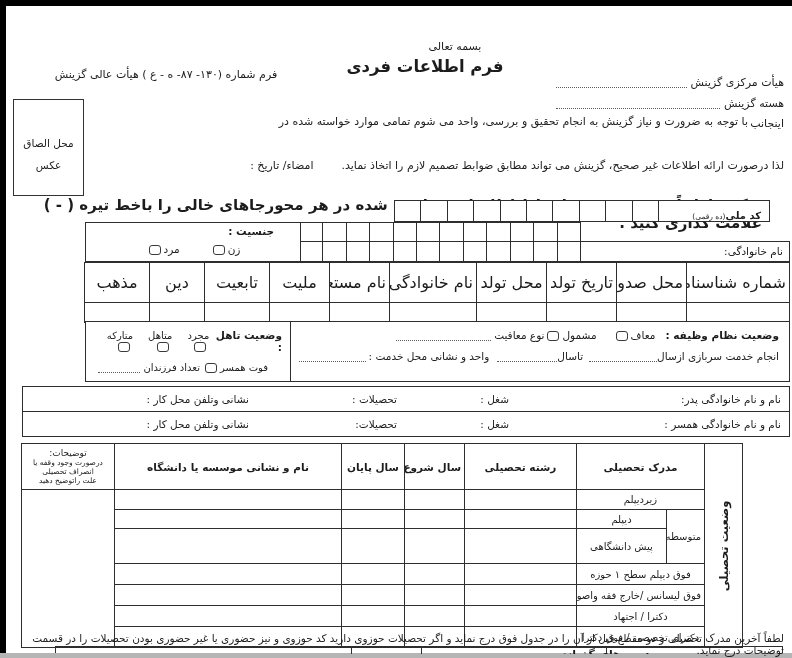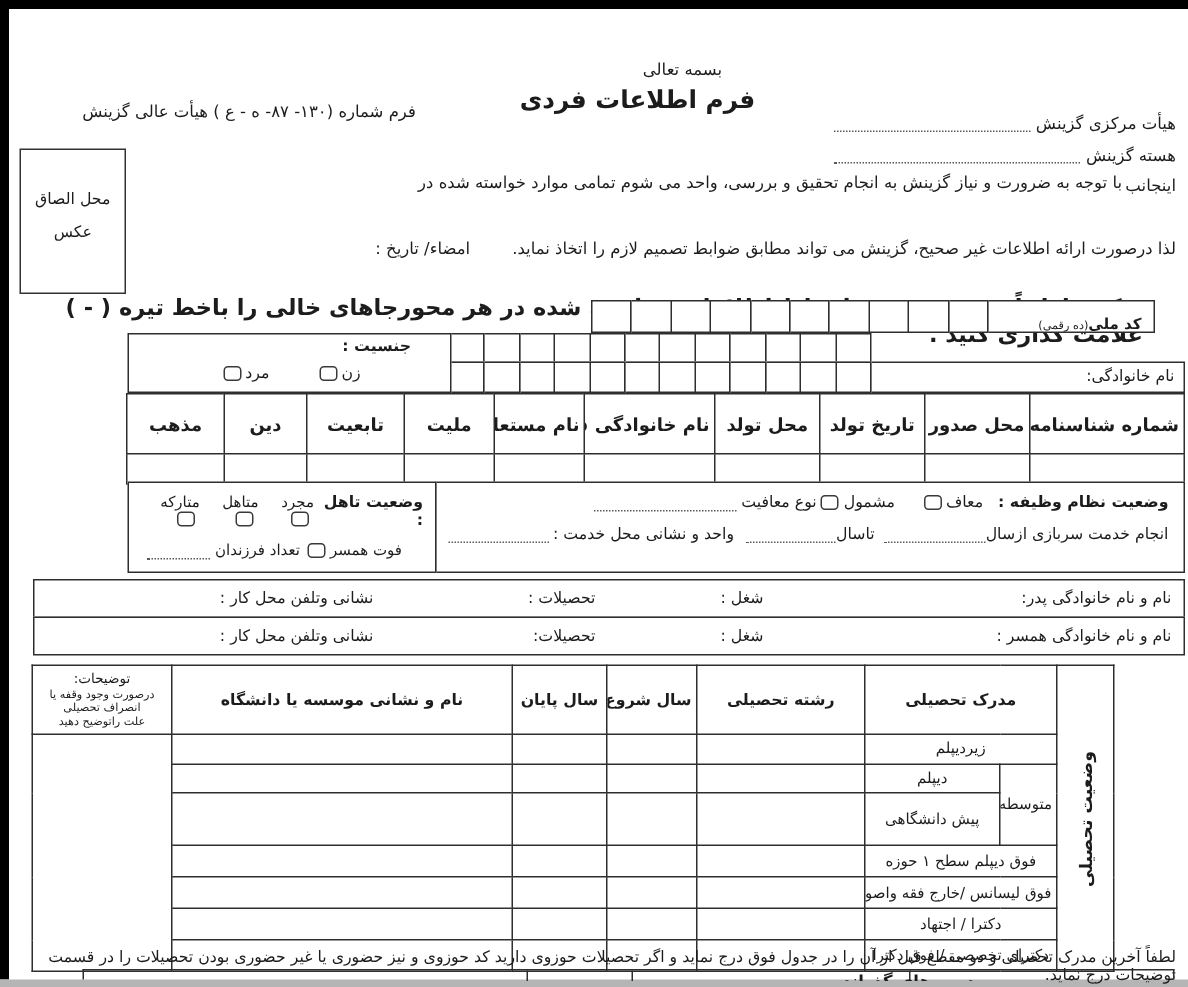--- a/index.html
+++ b/index.html
@@ -24,21 +24,21 @@
   
   .cb { display:inline-block; width:12px; height:10px; border:1px solid #3a3a3a; border-radius:3px; background:#fff; vertical-align:middle; margin:0 3px; }
   
   .boxrow { display:flex; height:100%; }
   .boxrow + .boxrow { margin-top:-1px; }
   .charbox { flex:1 1 0; border:1px solid #2e2e2e; margin-inline-end:-1px; background:#fff; }
   .cell { border:1px solid #2e2e2e; background:#fff; }
   
   table { border-collapse: collapse; table-layout: fixed; width:100%; }
   td, th { border:1px solid #2e2e2e; padding:0 3px; font-weight:normal; overflow:hidden; white-space:nowrap; }
-  .ptable th { font-weight:bold; font-size:12px; text-align:center; }
+  .ptable th { font-weight:normal; font-size:16px; text-align:center; }
   .etable td { font-size:10px; text-align:center; }
   .row-line { display:flex; align-items:center; }
   .vert-label {
     position:absolute; top:50%; left:50%; white-space:nowrap;
     transform: translate(-50%,-50%) rotate(-90deg);
     font-weight:bold; font-size:11.5px; letter-spacing:1px;
   }
   .clip-frag { overflow:hidden; }
 </style>
 </head>
@@ -57,21 +57,21 @@
   <div class="abs row-line f11" style="right:8px;top:76px;width:228px">
     <span>هیأت مرکزی گزینش</span>
     <span class="dots grow" style="margin-right:4px"></span>
   </div>
   <div class="abs row-line f11" style="right:8px;top:97px;width:228px">
     <span>هسته گزینش</span>
     <span class="dots grow" style="margin-right:4px"></span>
   </div>
   <div class="abs f11" style="right:8px;top:117px">اینجانب</div>
 
-  <div class="abs ctr f105" style="left:13px;top:99px;width:71px;height:97px;border:1.5px solid #333;padding-top:22px;line-height:2.1">
+  <div class="abs ctr f105" style="left:13px;top:99px;width:71px;height:97px;border:1.5px solid #333;padding-top:32px;line-height:2.1">
     <div>محل الصاق</div>
     <div>عکس</div>
   </div>
 
   <div class="abs f11" style="right:44px;top:115px">با توجه به ضرورت و نیاز گزینش به انجام تحقیق و بررسی، واحد می شوم تمامی موارد خواسته شده در</div>
   <div class="abs row-line f11" style="right:8px;top:159px;gap:28px">
     <span>لذا درصورت ارائه اطلاعات غیر صحیح، گزینش می تواند مطابق ضوابط تصمیم لازم را اتخاذ نماید.</span>
     <span>امضاء/ تاریخ :</span>
   </div>
   <div class="abs b" style="right:30px;top:196px;font-size:15px">تذکر : لطفاً درصورت عدم ارتباط اطلاعات خواسته شده در هر محورجاهای خالی را باخط تیره ( - ) علامت گذاری کنید .</div>

